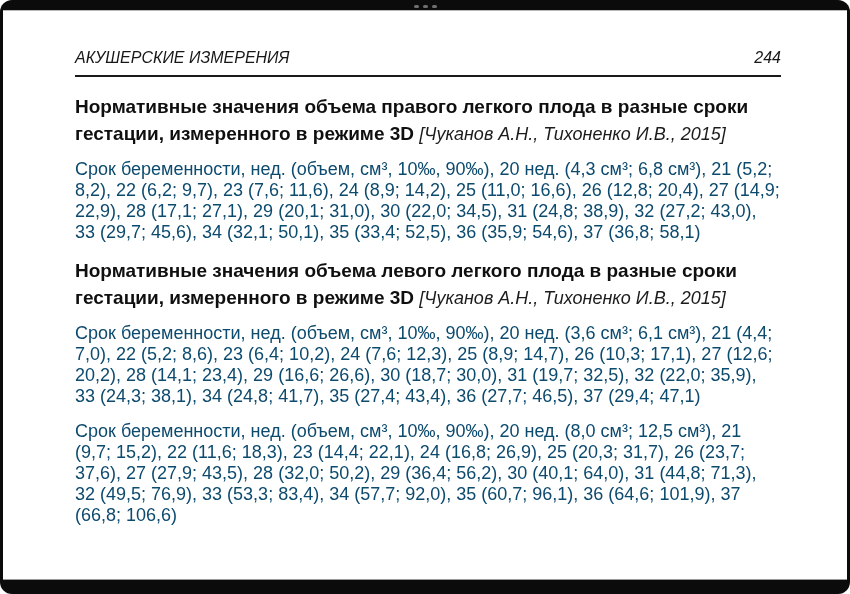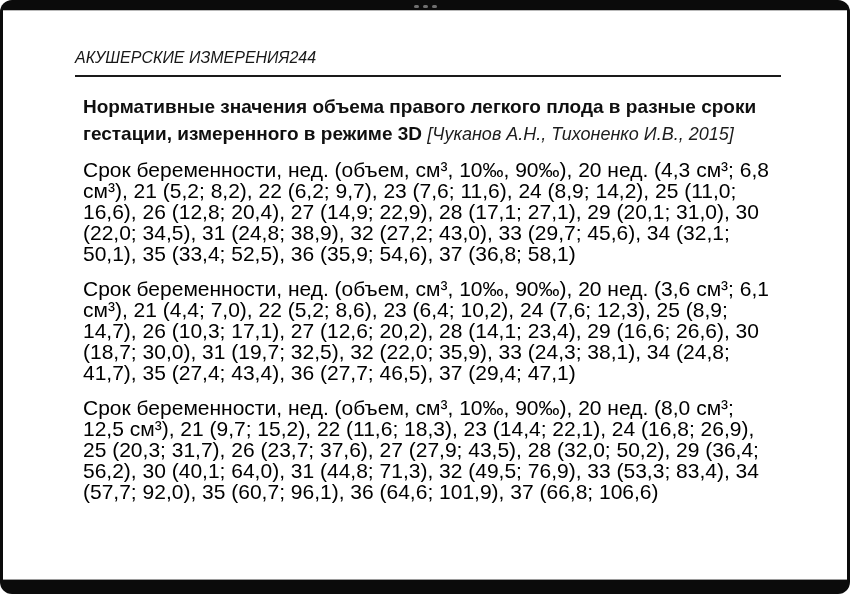--- a/index.html
+++ b/index.html
@@ -43,51 +43,51 @@
     width: 100%;
     height: 570px;
     background: #ffffff;
     box-shadow: inset 0 1px 0 #b9b9b9, inset 0 -1px 0 #9a9a9a;
     padding: 37px 66px 0 72px;
     color: #111111;
     overflow: hidden;
   }
   .running-head {
     display: flex;
-    justify-content: flex-start;
+    justify-content: space-between;
     align-items: baseline;
     font-style: italic;
     font-size: 16px;
     line-height: 21px;
     color: #171717;
   }
   .header-rule {
     border: none;
     border-top: 2px solid #1a1a1a;
     margin: 7px 0 16px 0;
   }
-  .entry { margin: 8px; }
+  .entry { margin: 0; }
   .entry-title {
     margin: 0 0 11px 0;
     font-size: 19px;
     line-height: 27px;
     font-weight: bold;
     color: #0f0f0f;
   }
   .attribution {
     font-weight: normal;
     font-style: italic;
     font-size: 18px;
     color: #1c1c1c;
   }
   .entry-body {
     margin: 0 0 14px 0;
-    font-size: 21px;
+    font-size: 18px;
     line-height: 21px;
-    color: #000000;
+    color: #0c4a6e;
   }
 </style>
 </head>
 <body>
 
 <div class="frame">
 
   <div class="top-bar">
     <span class="handle-dots">
       <i></i>
@@ -107,20 +107,24 @@
 
     <section class="entry">
       <h2 class="entry-title">
         <span>Нормативные значения объема правого легкого плода в разные сроки гестации, измеренного в режиме 3D</span>
         <span class="attribution">[Чуканов А.Н., Тихоненко И.В., 2015]</span>
       </h2>
       <p class="entry-body">Срок беременности, нед. (объем, см³, 10‰, 90‰), 20 нед. (4,3 см³; 6,8 см³), 21 (5,2; 8,2), 22 (6,2; 9,7), 23 (7,6; 11,6), 24 (8,9; 14,2), 25 (11,0; 16,6), 26 (12,8; 20,4), 27 (14,9; 22,9), 28 (17,1; 27,1), 29 (20,1; 31,0), 30 (22,0; 34,5), 31 (24,8; 38,9), 32 (27,2; 43,0), 33 (29,7; 45,6), 34 (32,1; 50,1), 35 (33,4; 52,5), 36 (35,9; 54,6), 37 (36,8; 58,1)</p>
     </section>
 
     <section class="entry">
+      <h2 class="entry-title">
+        <span>Нормативные значения объема левого легкого плода в разные сроки гестации, измеренного в режиме 3D</span>
+        <span class="attribution">[Чуканов А.Н., Тихоненко И.В., 2015]</span>
+      </h2>
       <p class="entry-body">Срок беременности, нед. (объем, см³, 10‰, 90‰), 20 нед. (3,6 см³; 6,1 см³), 21 (4,4; 7,0), 22 (5,2; 8,6), 23 (6,4; 10,2), 24 (7,6; 12,3), 25 (8,9; 14,7), 26 (10,3; 17,1), 27 (12,6; 20,2), 28 (14,1; 23,4), 29 (16,6; 26,6), 30 (18,7; 30,0), 31 (19,7; 32,5), 32 (22,0; 35,9), 33 (24,3; 38,1), 34 (24,8; 41,7), 35 (27,4; 43,4), 36 (27,7; 46,5), 37 (29,4; 47,1)</p>
     </section>
 
     <section class="entry">
       <p class="entry-body">Срок беременности, нед. (объем, см³, 10‰, 90‰), 20 нед. (8,0 см³; 12,5 см³), 21 (9,7; 15,2), 22 (11,6; 18,3), 23 (14,4; 22,1), 24 (16,8; 26,9), 25 (20,3; 31,7), 26 (23,7; 37,6), 27 (27,9; 43,5), 28 (32,0; 50,2), 29 (36,4; 56,2), 30 (40,1; 64,0), 31 (44,8; 71,3), 32 (49,5; 76,9), 33 (53,3; 83,4), 34 (57,7; 92,0), 35 (60,7; 96,1), 36 (64,6; 101,9), 37 (66,8; 106,6)</p>
     </section>
 
   </div>
 
   <div class="bottom-bar"></div>

